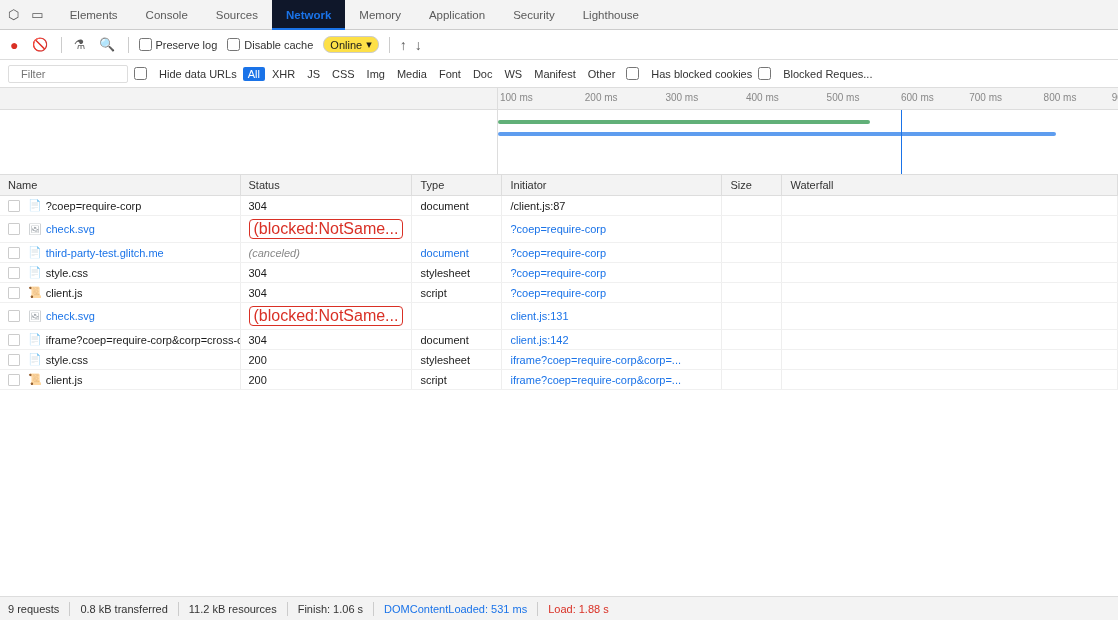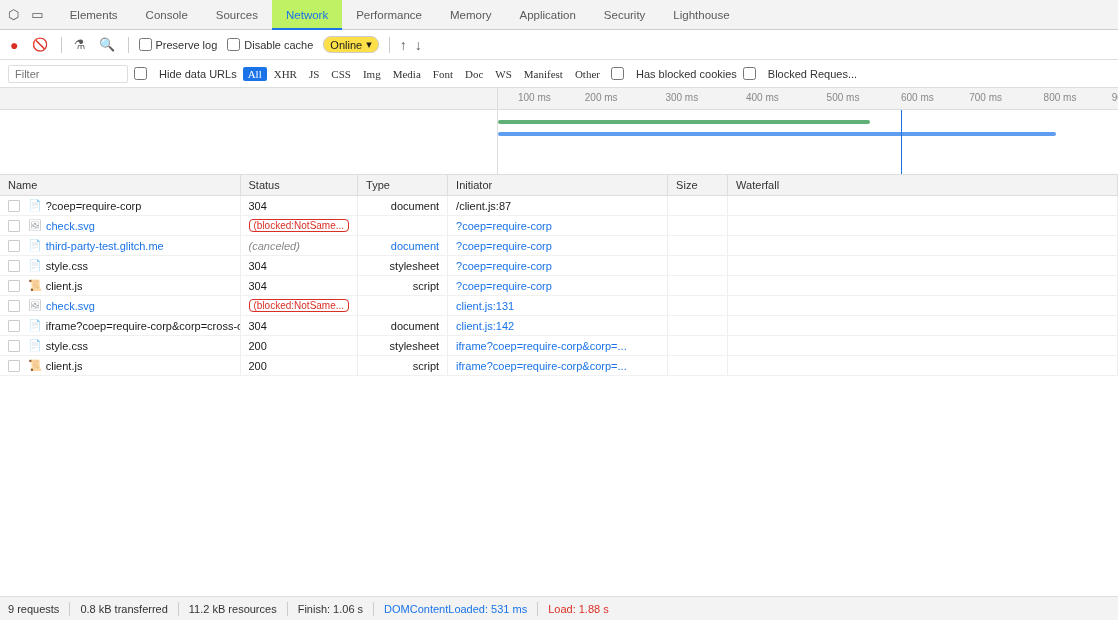--- a/index.html
+++ b/index.html
@@ -32,22 +32,22 @@
       line-height: 30px;
       cursor: pointer;
       font-size: 11.5px;
       color: #5a5a5a;
       border-right: none;
       user-select: none;
     }
     .tab-item.active {
       color: #1a73e8;
       border-bottom: 2px solid #1a73e8;
-      background: #bef264;
-      font-weight: 400;
+      background: #0f172a;
+      font-weight: 700;
     }
 
     
     .toolbar {
       display: flex;
       align-items: center;
       height: 30px;
       border-bottom: 1px solid #ddd;
       padding: 0 8px;
       gap: 10px;
@@ -99,34 +99,33 @@
       align-items: center;
       height: 28px;
       border-bottom: 1px solid #ddd;
       padding: 0 8px;
       gap: 6px;
       background: #fff;
     }
     .filter-input {
       border: 1px solid #ddd;
       border-radius: 2px;
-      padding: 2px 6px;
+      padding: 2px 12px;
       font-size: 11px;
       width: 120px;
       outline: none;
     }
     .filter-checkbox {
       display: flex; align-items: center; gap: 12px;
       font-size: 11px; color: #333;
     }
     .filter-types {
       display: flex;
       align-items: center;
       gap: 2px;
-      font-family: Liberation Serif, serif;
     }
     .filter-btn {
       padding: 1px 5px;
       font-size: 11px;
       cursor: pointer;
       border-radius: 2px;
       color: #333;
     }
     .filter-btn.active {
       background: #1a73e8;
@@ -217,42 +216,42 @@
       border-right: 1px solid #eee;
       border-bottom: 1px solid #f0f0f0;
       white-space: nowrap;
       overflow: hidden;
       text-overflow: ellipsis;
       max-width: 200px;
     }
 
     .col-name { width: 240px; }
     .col-status { width: 100px; }
-    .col-type { width: 90px; text-align: right; }
+    .col-type { width: 90px; }
     .col-initiator { width: 220px; }
     .col-size { width: 60px; margin-top: 25px; }
     .col-waterfall { min-width: 200px; }
 
     .name-cell {
       display: flex;
       align-items: center;
       gap: 4px;
     }
     .file-icon { font-size: 11px; color: #9aa0a6; flex-shrink: 0; }
 
     .link-blue { color: #1a73e8; cursor: pointer; }
     .text-blue-doc { color: #1a73e8; }
 
     .blocked-badge {
       display: inline-block;
       border: 1.5px solid #d93025;
       border-radius: 4px;
       color: #d93025;
       padding: 0 4px;
-      font-size: 10px;
+      font-size: 16px;
       white-space: nowrap;
     }
     .canceled-text { color: #888; font-style: italic; }
 
     
     .table-container {
       overflow-y: auto;
       overflow-x: auto;
       height: 335px;
     }
@@ -297,21 +296,20 @@
 
 <div class="tab-bar">
   <div class="devtools-icons">
     <span title="Inspect">⬡</span>
     <span title="Device">▭</span>
   </div>
   <div id="tab-elements" class="tab-item">Elements</div>
   <div id="tab-console" class="tab-item">Console</div>
   <div id="tab-sources" class="tab-item">Sources</div>
   <div id="tab-network" class="tab-item active">Network</div>
-  <div id="tab-performance" class="tab-item">Performance</div>
   <div id="tab-memory" class="tab-item">Memory</div>
   <div id="tab-application" class="tab-item">Application</div>
   <div id="tab-security" class="tab-item">Security</div>
   <div id="tab-lighthouse" class="tab-item">Lighthouse</div>
 </div>
 
 <div class="toolbar">
   <span class="toolbar-icon red">●</span>
   <span class="toolbar-icon">🚫</span>
   <div class="toolbar-divider"></div>
@@ -362,21 +360,21 @@
   </label>
   <label class="filter-checkbox">
     <input type="checkbox" style="">
     <span>Blocked Reques...</span>
   </label>
 </div>
 
 <div class="timeline-header">
   <div class="timeline-left-spacer"></div>
   <div class="timeline-scale">
-    <span class="timeline-tick" style="left:20px">100 ms</span>
+    <span class="timeline-tick" style="left:2px">100 ms</span>
     <span class="timeline-tick" style="left:14%">200 ms</span>
     <span class="timeline-tick" style="left:27%">300 ms</span>
     <span class="timeline-tick" style="left:40%">400 ms</span>
     <span class="timeline-tick" style="left:53%">500 ms</span>
     <span class="timeline-tick" style="left:65%">600 ms</span>
     <span class="timeline-tick" style="left:76%">700 ms</span>
     <span class="timeline-tick" style="left:88%">800 ms</span>
     <span class="timeline-tick" style="left:99%">900</span>
   </div>
 </div>

